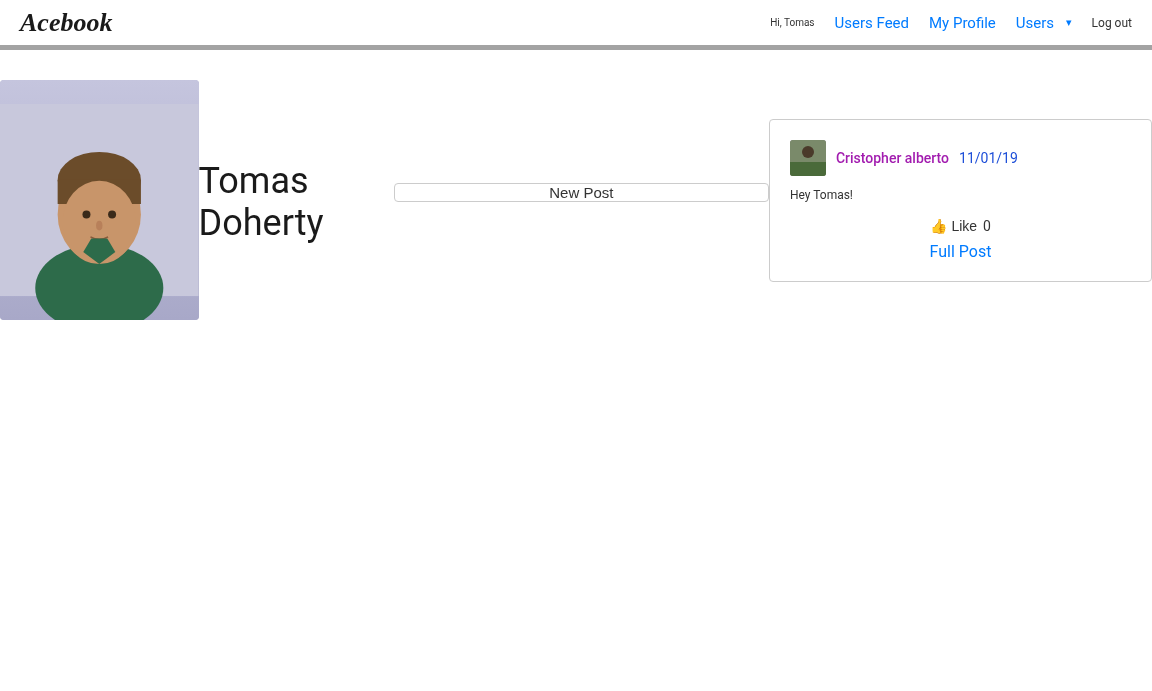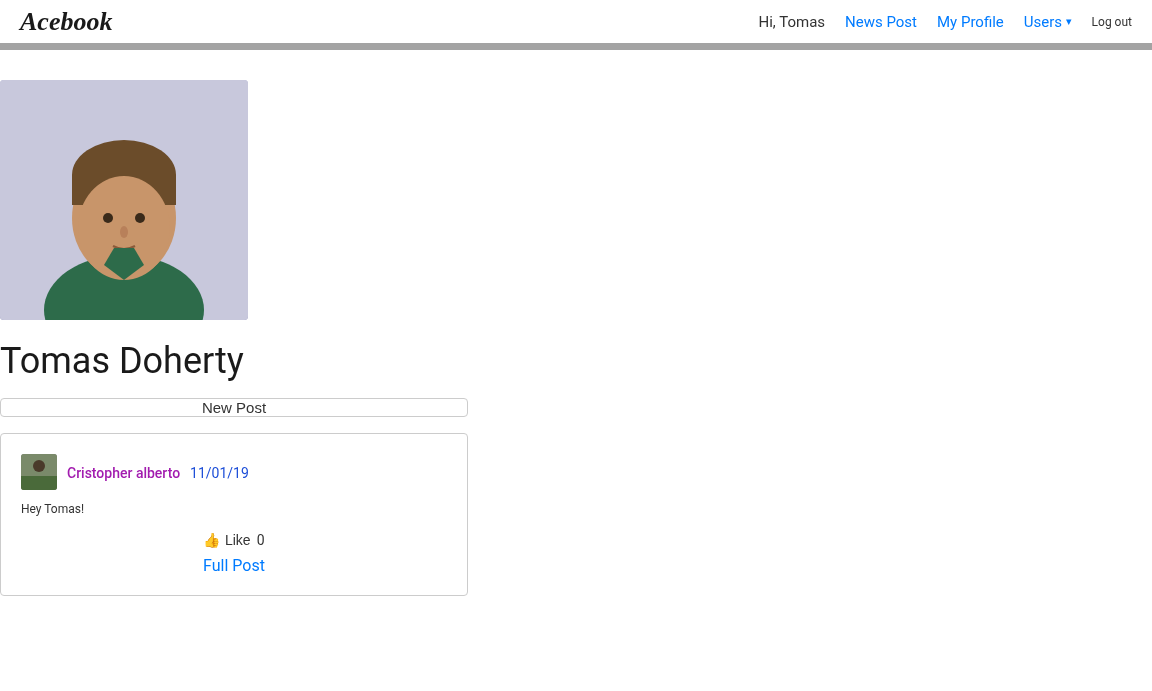--- a/index.html
+++ b/index.html
@@ -14,76 +14,76 @@
       color: #333;
     }
 
     
     .navbar {
       display: flex;
       align-items: center;
       justify-content: space-between;
       padding: 0 20px;
       height: 50px;
-      border-bottom: 7px solid #a3a3a3;
+      border-bottom: 5px solid #a3a3a3;
       background: #fff;
     }
 
     .navbar-brand {
       font-size: 26px;
       font-weight: 900;
       font-style: italic;
       color: #1a1a1a;
       text-decoration: none;
       font-family: Georgia, serif;
     }
 
     .navbar-right {
       display: flex;
       align-items: center;
       gap: 20px;
     }
 
     .nav-greeting {
       color: #333;
-      font-size: 15px;
+      font-size: 10px;
     }
 
     .nav-link {
       color: #007bff;
       text-decoration: none;
       font-size: 15px;
       cursor: pointer;
     }
 
     .nav-dropdown {
       display: flex;
       align-items: center;
-      gap: 4px;
+      gap: 12px;
       color: #007bff;
       font-size: 15px;
       cursor: pointer;
     }
 
     .nav-dropdown .caret {
       font-size: 11px;
     }
 
     .nav-logout {
       color: #333;
       font-size: 12px;
       text-decoration: none;
       cursor: pointer;
     }
 
     
     .main-content {
       display: flex;
-      flex-direction: column;
-      align-items: flex-start;
+      flex-direction: row;
+      align-items: center;
       padding-top: 30px;
     }
 
     .profile-photo {
       width: 248px;
       height: 240px;
       background: #b8b8d4;
       border-radius: 4px;
       overflow: hidden;
       position: relative;
@@ -211,21 +211,21 @@
       font-size: 16px;
     }
   </style>
 </head>
 <body>
 
 <nav class="navbar">
   <a class="navbar-brand">Acebook</a>
   <div class="navbar-right">
     <span class="nav-greeting">Hi, Tomas</span>
-    <a class="nav-link">News Post</a>
+    <a class="nav-link">Users Feed</a>
     <a class="nav-link">My Profile</a>
     <span class="nav-dropdown">
       <span>Users</span>
       <span class="caret">▾</span>
     </span>
     <a class="nav-logout">Log out</a>
   </div>
 </nav>
 
 <main class="main-content">

